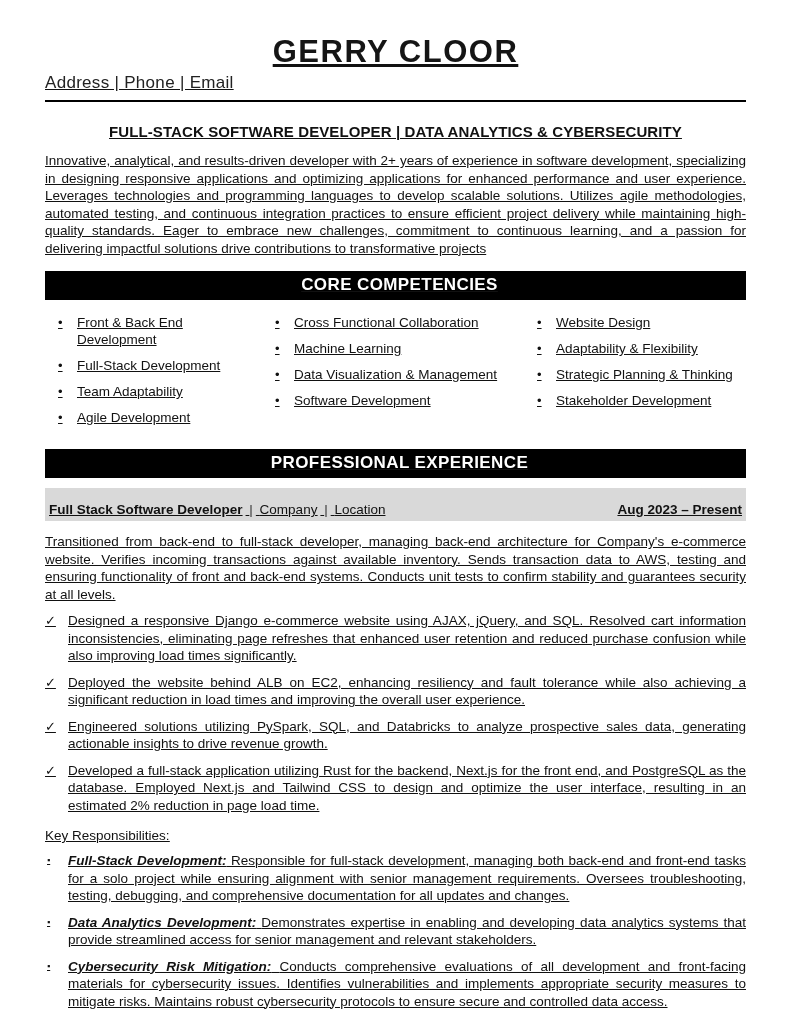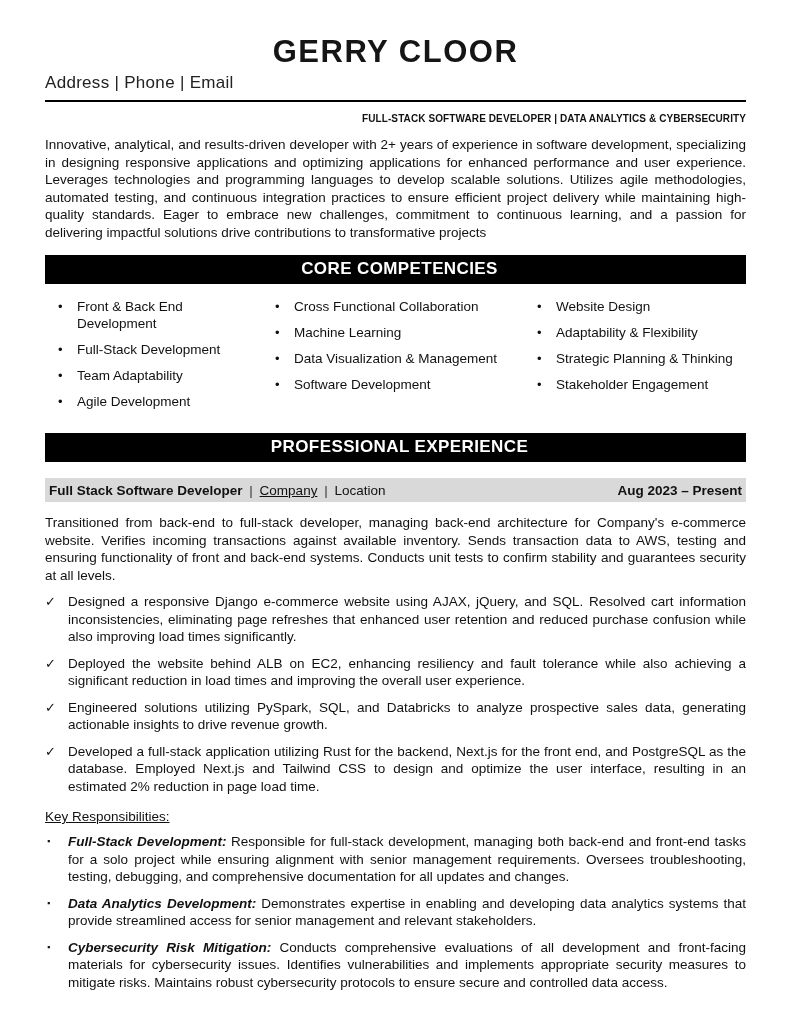--- a/index.html
+++ b/index.html
@@ -1,41 +1,41 @@
 <!DOCTYPE html>
 <html><head>
 <meta charset="utf-8">
 <style>
   html,body{margin:0;padding:0;background:#ffffff;}
   body{font-family:"Liberation Sans","DejaVu Sans",sans-serif;color:#111;}
-  .page{width:791px;height:1024px;box-sizing:border-box;padding:28px 45px 0 45px;overflow:hidden;background:#fff;}
+  .page{width:791px;height:1024px;box-sizing:border-box;padding:28px 45px 0 45px;overflow:hidden;background:#fff;text-decoration:underline;}
 
   
   .name{font-size:31px;font-weight:700;letter-spacing:1.5px;text-align:center;margin:6px 0 0 0;color:#151515;}
   .contact{font-size:17px;text-align:left;margin-top:3px;color:#222;letter-spacing:0.3px;}
   .rule{border-bottom:2.5px solid #000;margin-top:7px;}
-  .headline{font-size:10px;font-weight:700;text-align:right;margin-top:11px;letter-spacing:0.1px;}
+  .headline{font-size:15px;font-weight:700;text-align:center;margin-top:21px;letter-spacing:0.1px;}
 
   
   .body-text{font-size:13.5px;line-height:17.5px;text-align:justify;margin:12px 0 0 0;}
 
   
   .banner{background:#000;color:#fff;text-align:center;font-size:17px;font-weight:700;letter-spacing:0.4px;padding:4px 0 5px 8px;margin-top:14px;}
 
   
   .comp-grid{display:flex;margin-top:14px;}
   .comp-col{display:flex;flex-direction:column;}
   .comp-col.c1{width:217px;}
   .comp-col.c2{width:262px;}
   .comp-col.c3{flex:1;}
   .comp-item{display:flex;font-size:13.5px;line-height:17px;margin-bottom:9px;}
   .comp-item .dot{width:19px;margin-left:13px;flex:none;font-size:13px;}
 
   
-  .job-bar{background:#d9d9d9;display:flex;justify-content:space-between;align-items:flex-start;margin-top:16px;padding:5px 4px 4px 4px;font-size:13.5px;}
+  .job-bar{background:#d9d9d9;display:flex;justify-content:space-between;align-items:flex-start;margin-top:10px;padding:14px 4px 4px 4px;font-size:13.5px;}
   .job-left span{margin-right:3px;}
   .bold{font-weight:700;}
   .underline{text-decoration:underline;}
   .pipe{color:#333;}
 
   .sub-heading{font-size:13.5px;text-decoration:underline;margin-top:14px;}
 
   
   .blist{margin-top:4px;}
   .check-item,.sq-item{display:flex;margin-top:9px;font-size:13.5px;}
@@ -115,21 +115,21 @@
           <span>Adaptability &amp; Flexibility</span>
         </div>
 
         <div class="comp-item">
           <span class="dot">•</span>
           <span>Strategic Planning &amp; Thinking</span>
         </div>
 
         <div class="comp-item">
           <span class="dot">•</span>
-          <span>Stakeholder Engagement</span>
+          <span>Stakeholder Development</span>
         </div>
       </div>
   </div>
 
   <div class="banner">PROFESSIONAL EXPERIENCE</div>
 
   <div class="job-bar">
     <div class="job-left">
       <span class="bold">Full Stack Software Developer</span>
       <span class="pipe">|</span>

